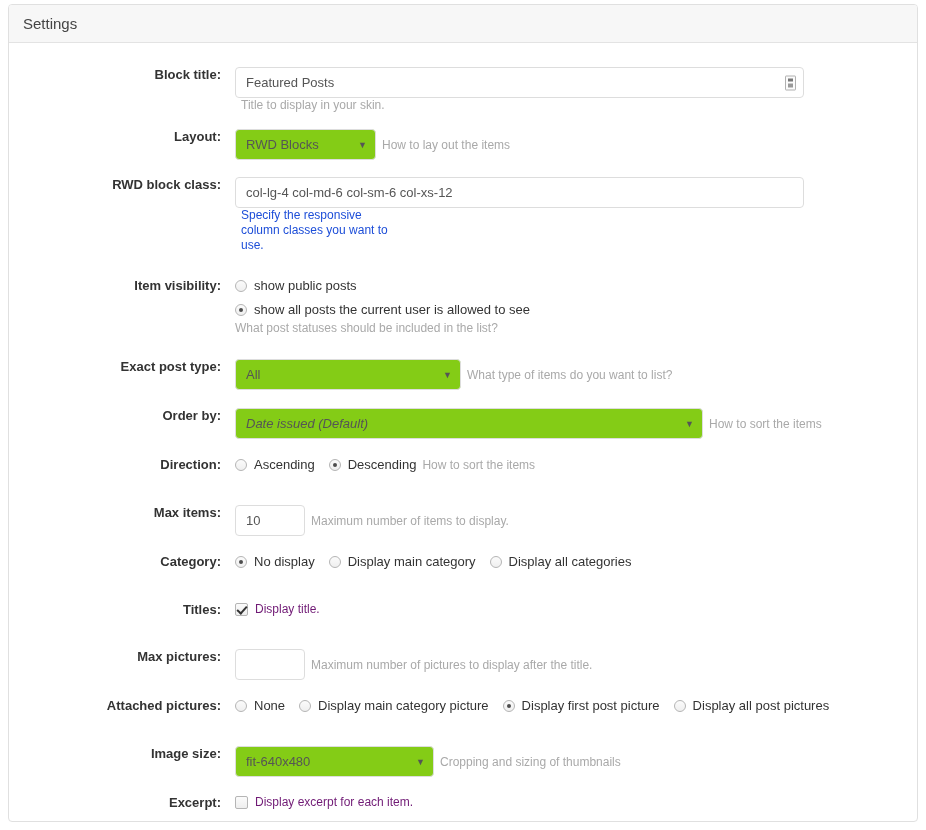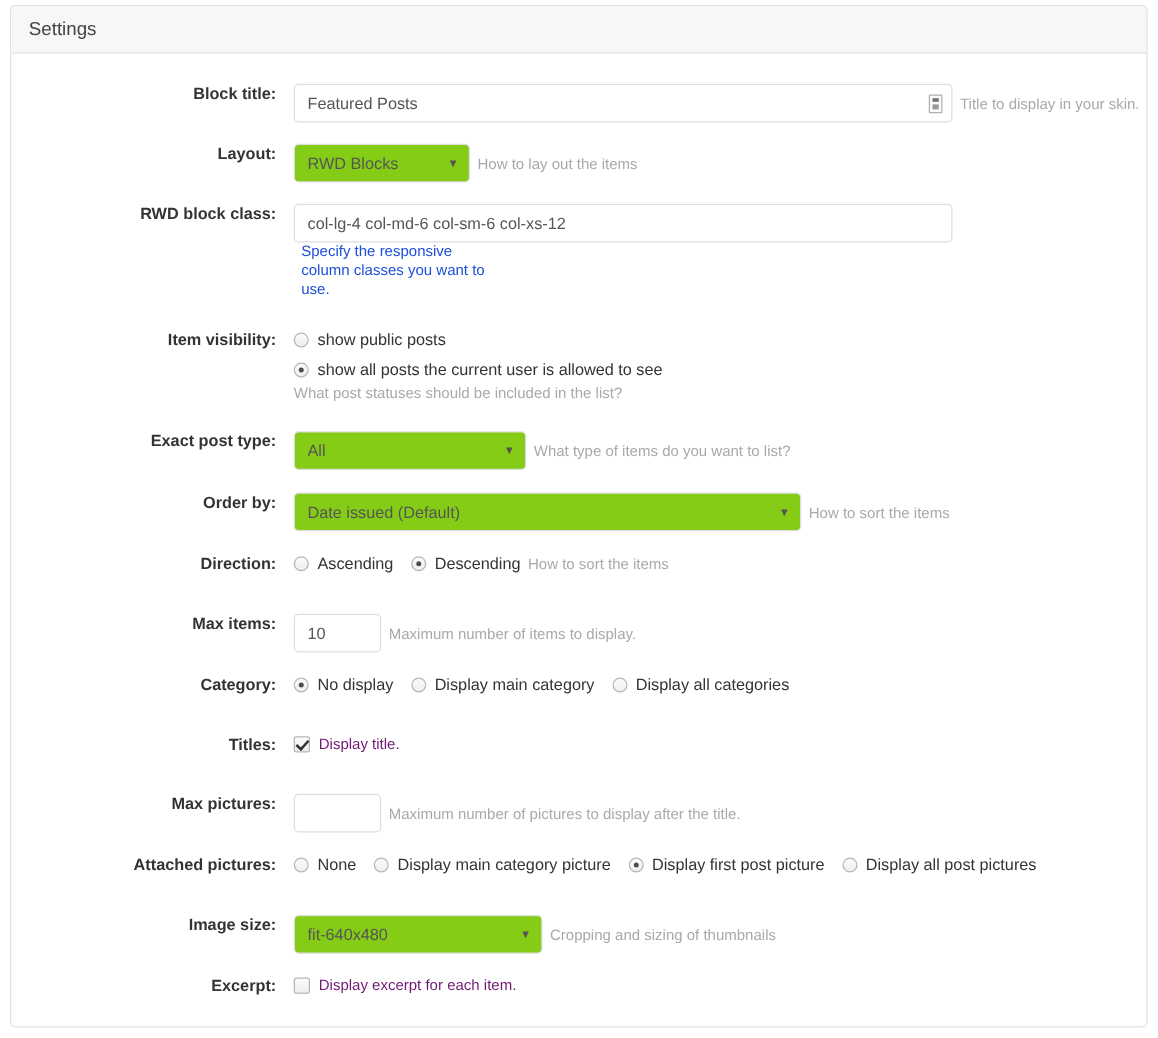--- a/index.html
+++ b/index.html
@@ -102,21 +102,21 @@
     border-radius: 4px;
     background: #ffffff;
     font-family: "Liberation Sans", sans-serif;
     font-size: 13px;
     color: #555555;
     padding: 0 10px;
     box-sizing: border-box;
     outline: none;
   }
   .text-input::placeholder { color: #bbbbbb; }
-  .input-wide { width: 527px; padding-right: 30px; }
+  .input-wide { width: 569px; padding-right: 30px; }
   .input-tiny { width: 70px; }
 
   .input-shell {
     position: relative;
     display: inline-block;
   }
   .inline-icon-btn {
     position: absolute;
     right: 8px;
     top: 50%;
@@ -173,22 +173,22 @@
     position: absolute;
     right: 9px;
     top: 50%;
     transform: translateY(-50%);
     font-size: 9px;
     color: #555555;
     pointer-events: none;
     line-height: 1;
   }
   .sel-layout { width: 141px; }
-  .sel-posttype { width: 186px; }
-  .sel-orderby { width: 406px; }
+  .sel-posttype { width: 226px; }
+  .sel-orderby { width: 468px; font-style: italic; }
   .sel-imgsize { width: 199px; }
 
   
   .opt {
     display: inline-flex;
     align-items: center;
     margin-right: 14px;
     white-space: nowrap;
   }
   .opt:last-child { margin-right: 0; }

